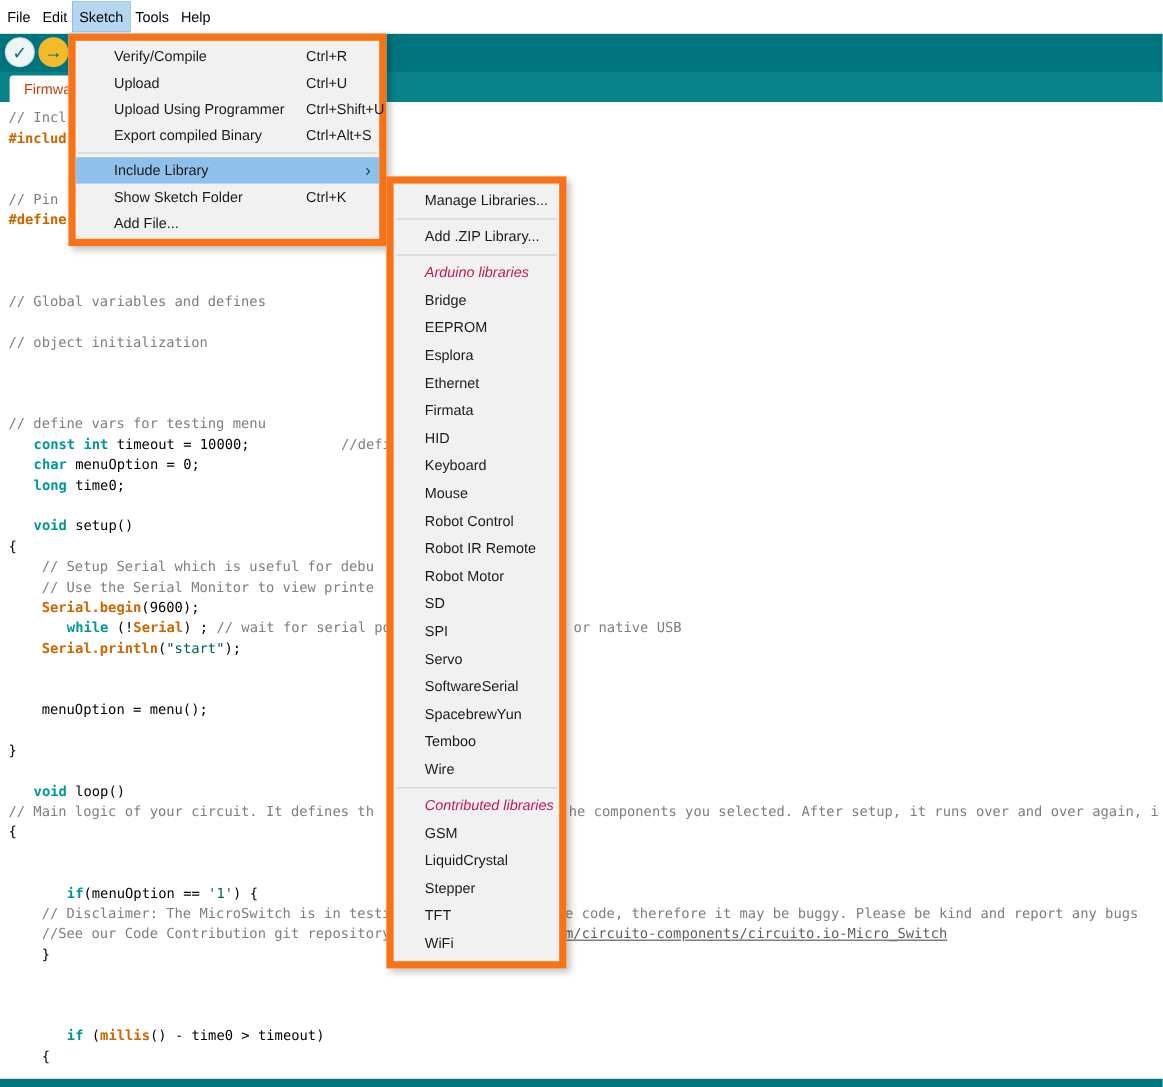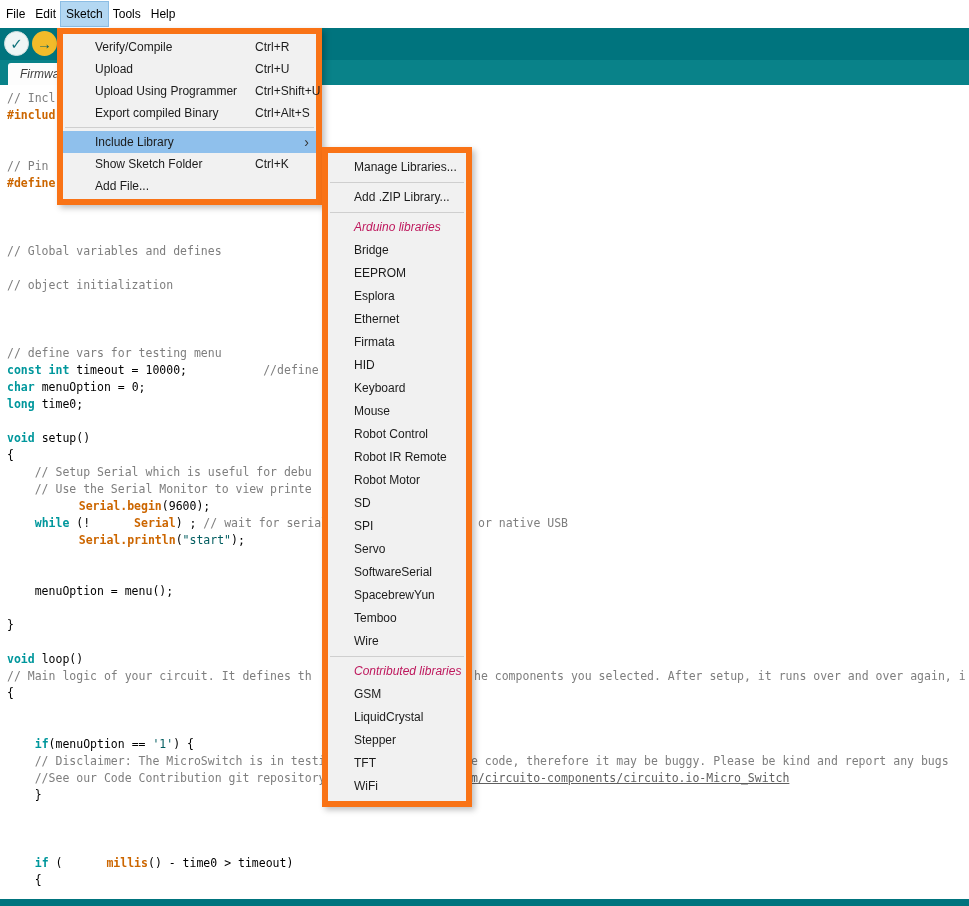--- a/index.html
+++ b/index.html
@@ -12,29 +12,29 @@
   .mb-active{background:#b3d7f2;outline:1px solid #8cbde4;}
 
   
   .toolbar{position:absolute;top:28px;left:0;width:969px;height:32px;background:#00747E;z-index:1;}
   .tbtn{position:absolute;top:3px;width:25px;height:25px;border-radius:50%;display:flex;align-items:center;justify-content:center;font-size:15px;font-weight:bold;}
   .verify{left:4px;background:#eef5f5;color:#0d7179;border:1px solid #cfdfdf;}
   .upload{left:32px;background:#f3bb2a;color:#0b5d63;}
 
   
   .tabbar{position:absolute;top:60px;left:0;width:969px;height:25px;background:#098289;z-index:1;}
-  .tab{position:absolute;left:8px;top:3px;height:22px;background:#fdfdfd;border-radius:3px 3px 0 0;padding:0 12px;font-size:12px;line-height:22px;color:#404040;font-style:italic;}
+  .tab{position:absolute;left:8px;top:3px;height:22px;background:#fdfdfd;border-radius:3px 3px 0 0;padding:0 12px;font-size:12px;line-height:22px;color:#c2410c;}
 
   
   .editor{position:absolute;top:85px;left:0;right:0;bottom:7px;background:#fff;overflow:hidden;padding-top:5px;font-family:"DejaVu Sans Mono",monospace;font-size:11.5px;z-index:1;}
   .code-line{height:17px;line-height:17px;position:relative;padding-left:7px;white-space:pre;}
   .c-pln{color:#000;}
   .c-cm{color:#7E7E7E;}
-  .c-kw{color:#00979C;font-weight:bold;}
-  .c-fn{color:#CC6600;font-weight:bold;margin-left:44px;}
+  .c-kw{color:#00979C;font-weight:bold;margin-left:21px;}
+  .c-fn{color:#CC6600;font-weight:bold;}
   .c-pp{color:#CC6600;font-weight:bold;}
   .c-str{color:#005C5F;}
   .c-link{color:#5f5f5f;text-decoration:underline;}
   .abs{position:absolute;top:0;}
 
   .statusbar{position:absolute;left:0;bottom:0;width:969px;height:7px;background:#00747E;z-index:2;}
 
   
   .menu{position:absolute;background:#f1f1f1;border:6px solid #f97316;box-shadow:3px 3px 6px rgba(0,0,0,.25);padding:2px 0;z-index:10;font-size:12px;color:#1b1b1b;}
   .main-menu{left:57px;top:28px;width:265px;}

